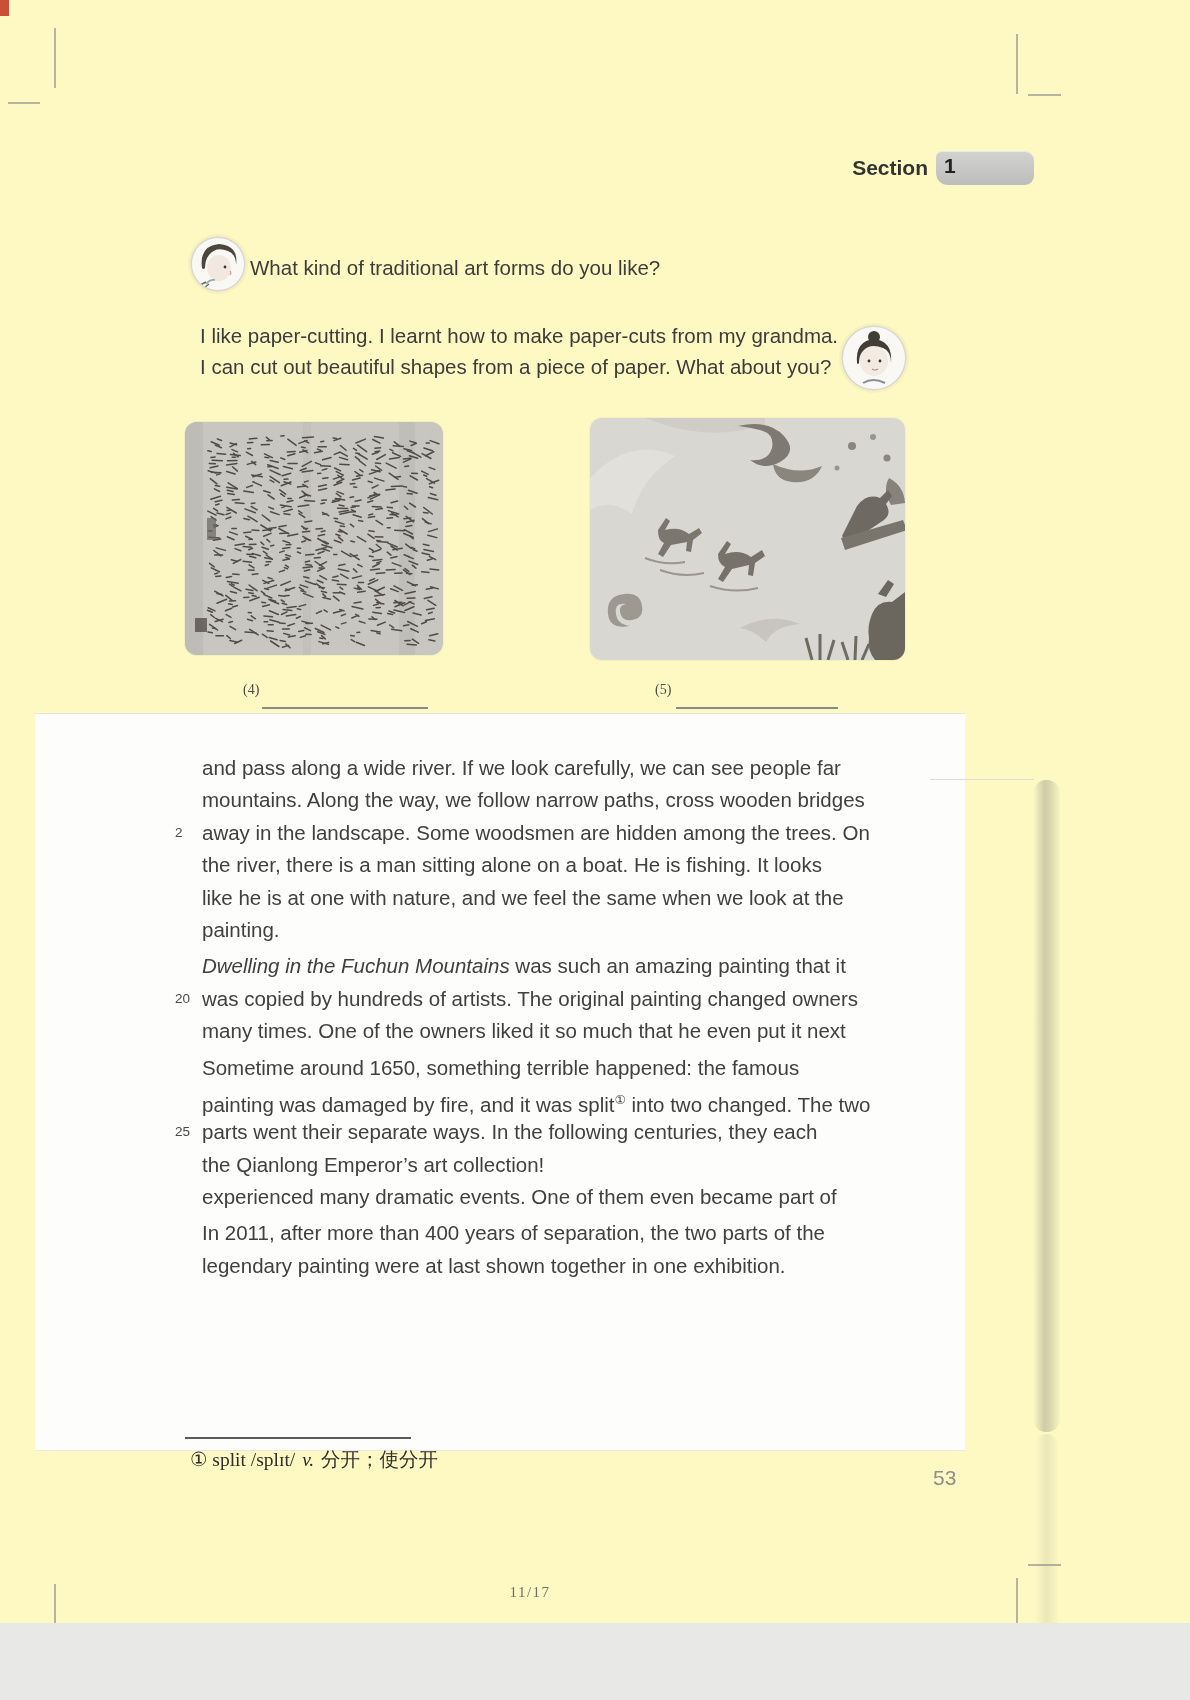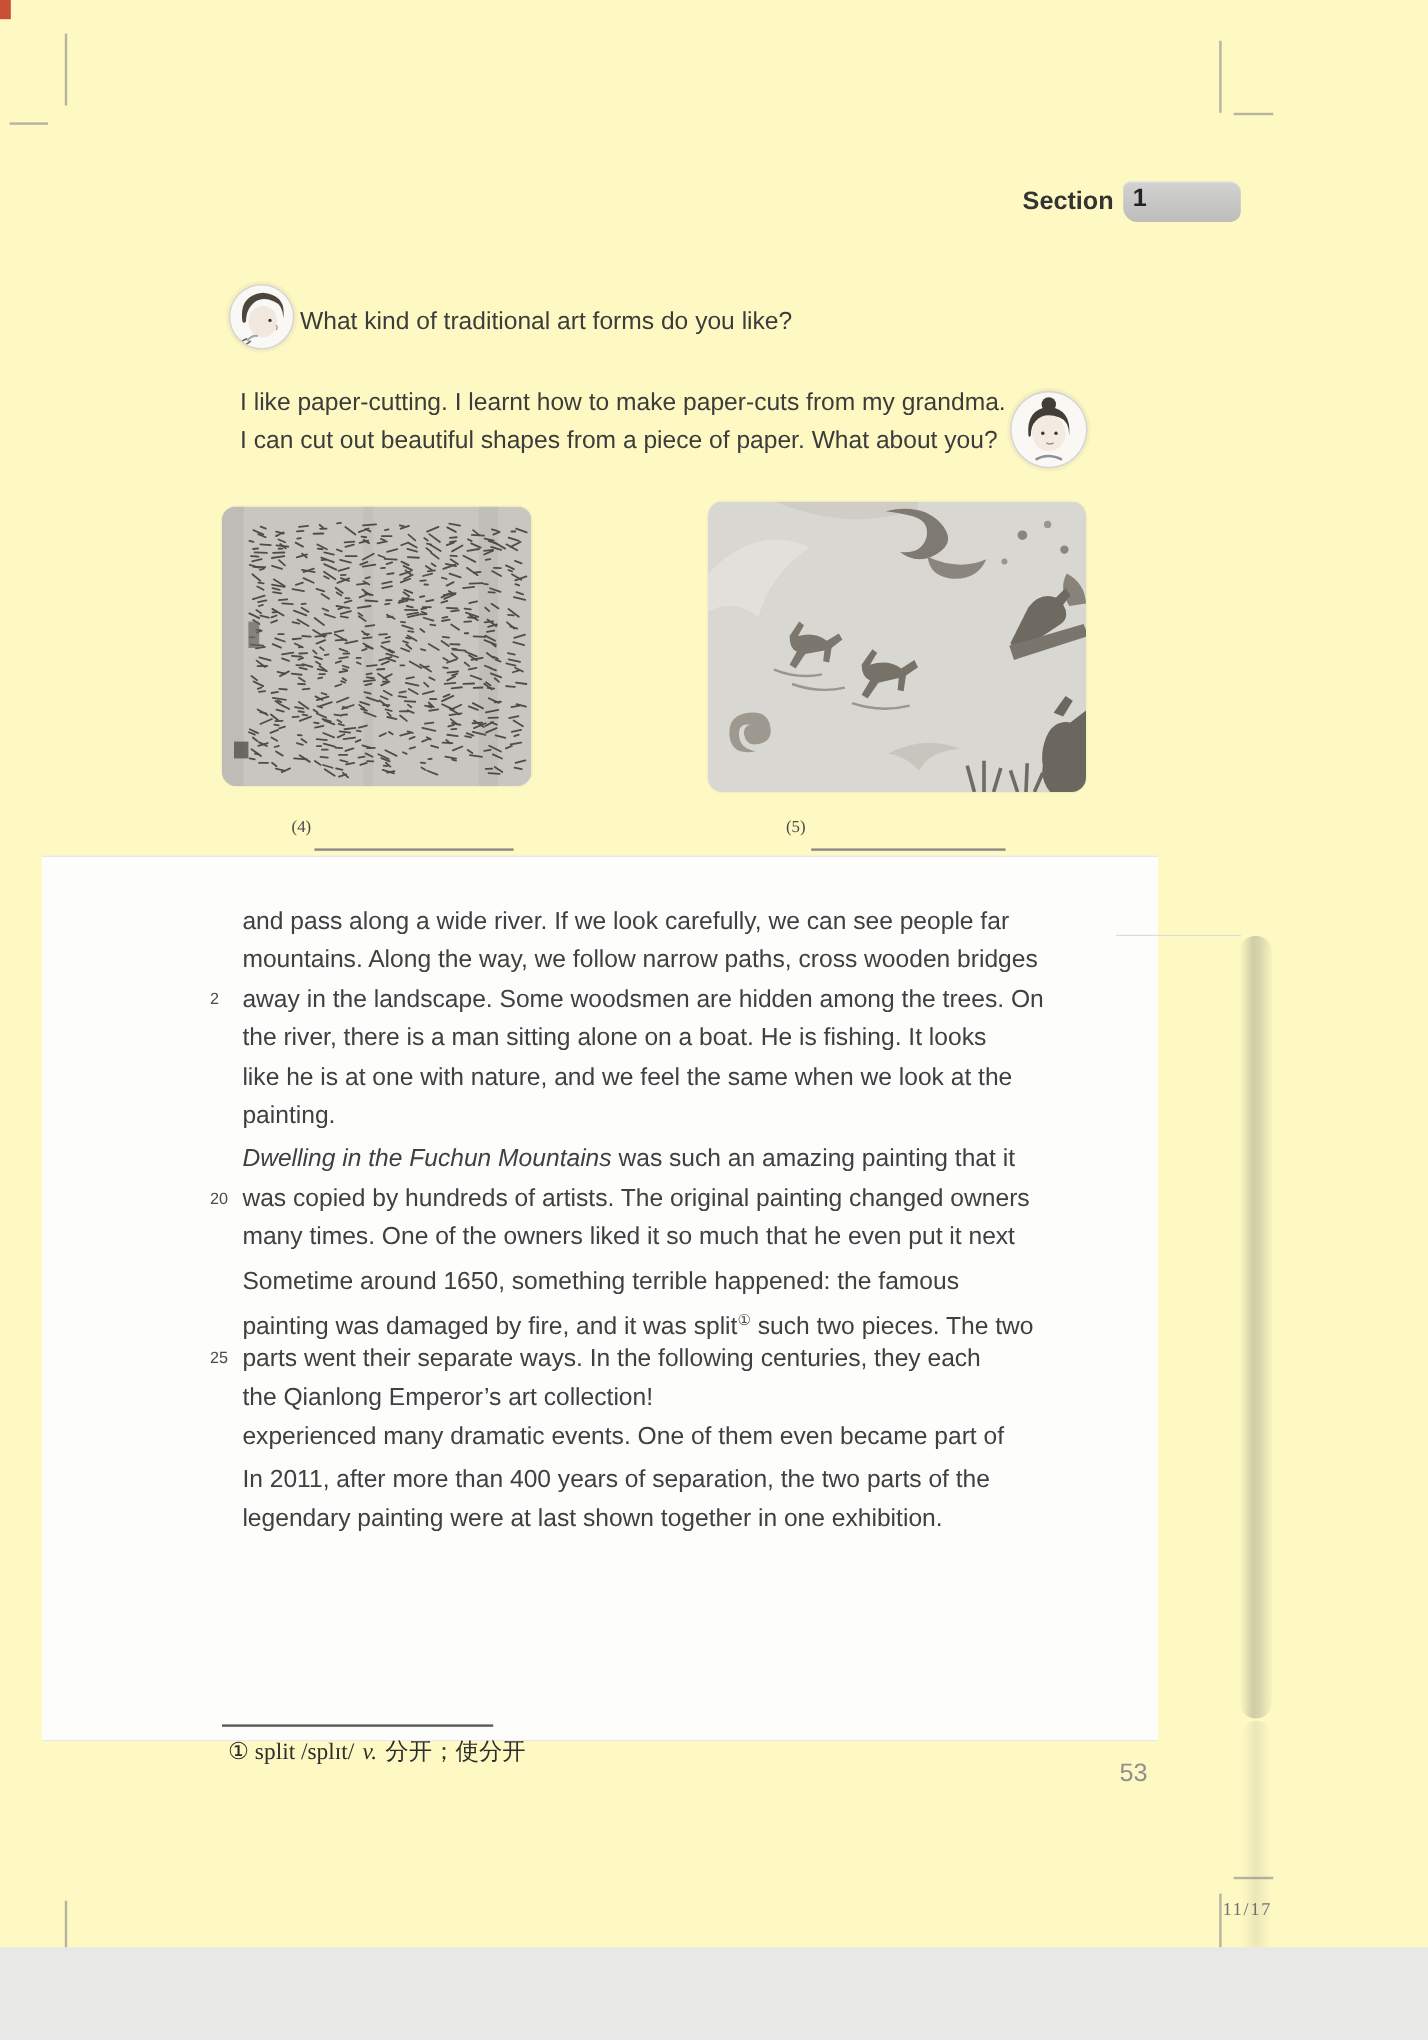--- a/index.html
+++ b/index.html
@@ -54,21 +54,21 @@
   .pnum{position:absolute;left:-27px;top:0;font-size:13.5px;color:#4a4a4a;}
   .italic{font-style:italic;}
   .supref{font-size:12.5px;vertical-align:8px;color:#4a4a4a;}
 
   
   .footnote-rule{position:absolute;left:185px;top:1437px;width:226px;height:2px;background:#5a5a5a;}
   .footnote{position:absolute;left:190px;top:1446px;
     font-family:"Liberation Serif","DejaVu Serif",serif;font-size:19.5px;color:#2e2e2e;}
   .footnote .pos{font-style:italic;padding:0 2px;}
   .pagenum{position:absolute;left:933px;top:1466px;font-size:21px;color:#8f8f8f;}
-  .footer-ind{position:absolute;left:0;top:1584px;width:1060px;text-align:right;
+  .footer-ind{position:absolute;left:0;top:1584px;width:1060px;text-align:center;
     font-family:"Liberation Serif","DejaVu Serif",serif;font-size:15px;color:#6f6f6f;letter-spacing:1.5px;}
 </style>
 </head>
 <body>
 
 <div class="sheet">
 
   <div class="corner-mark"></div>
   <div class="crop v" style="left:54px;top:28px;height:60px;"></div>
   <div class="crop h" style="left:8px;top:102px;width:32px;"></div>
@@ -757,21 +757,21 @@
     <div class="pline"><span class="pnum"></span><span>and pass along a wide river. If we look carefully, we can see people far</span></div>
     <div class="pline"><span class="pnum"></span><span>mountains. Along the way, we follow narrow paths, cross wooden bridges</span></div>
     <div class="pline"><span class="pnum">2</span><span>away in the landscape. Some woodsmen are hidden among the trees. On</span></div>
     <div class="pline"><span class="pnum"></span><span>the river, there is a man sitting alone on a boat. He is fishing. It looks</span></div>
     <div class="pline"><span class="pnum"></span><span>like he is at one with nature, and we feel the same when we look at the</span></div>
     <div class="pline"><span class="pnum"></span><span>painting.</span></div>
     <div class="pline para-gap"><span class="pnum"></span><span class="italic">Dwelling in the Fuchun Mountains</span><span> was such an amazing painting that it</span></div>
     <div class="pline"><span class="pnum">20</span><span>was copied by hundreds of artists. The original painting changed owners</span></div>
     <div class="pline"><span class="pnum"></span><span>many times. One of the owners liked it so much that he even put it next</span></div>
     <div class="pline para-gap"><span class="pnum"></span><span>Sometime around 1650, something terrible happened: the famous</span></div>
-    <div class="pline"><span class="pnum"></span><span>painting was damaged by fire, and it was split</span><span class="supref">①</span><span> such two pieces. The two</span></div>
+    <div class="pline"><span class="pnum"></span><span>painting was damaged by fire, and it was split</span><span class="supref">①</span><span> into two changed. The two</span></div>
     <div class="pline"><span class="pnum">25</span><span>parts went their separate ways. In the following centuries, they each</span></div>
     <div class="pline"><span class="pnum"></span><span>the Qianlong Emperor’s art collection!</span></div>
     <div class="pline"><span class="pnum"></span><span>experienced many dramatic events. One of them even became part of</span></div>
     <div class="pline para-gap"><span class="pnum"></span><span>In 2011, after more than 400 years of separation, the two parts of the</span></div>
     <div class="pline"><span class="pnum"></span><span>legendary painting were at last shown together in one exhibition.</span></div>
   </div>
 
   <div class="footnote-rule"></div>
   <div class="footnote">
     <span>①</span>

